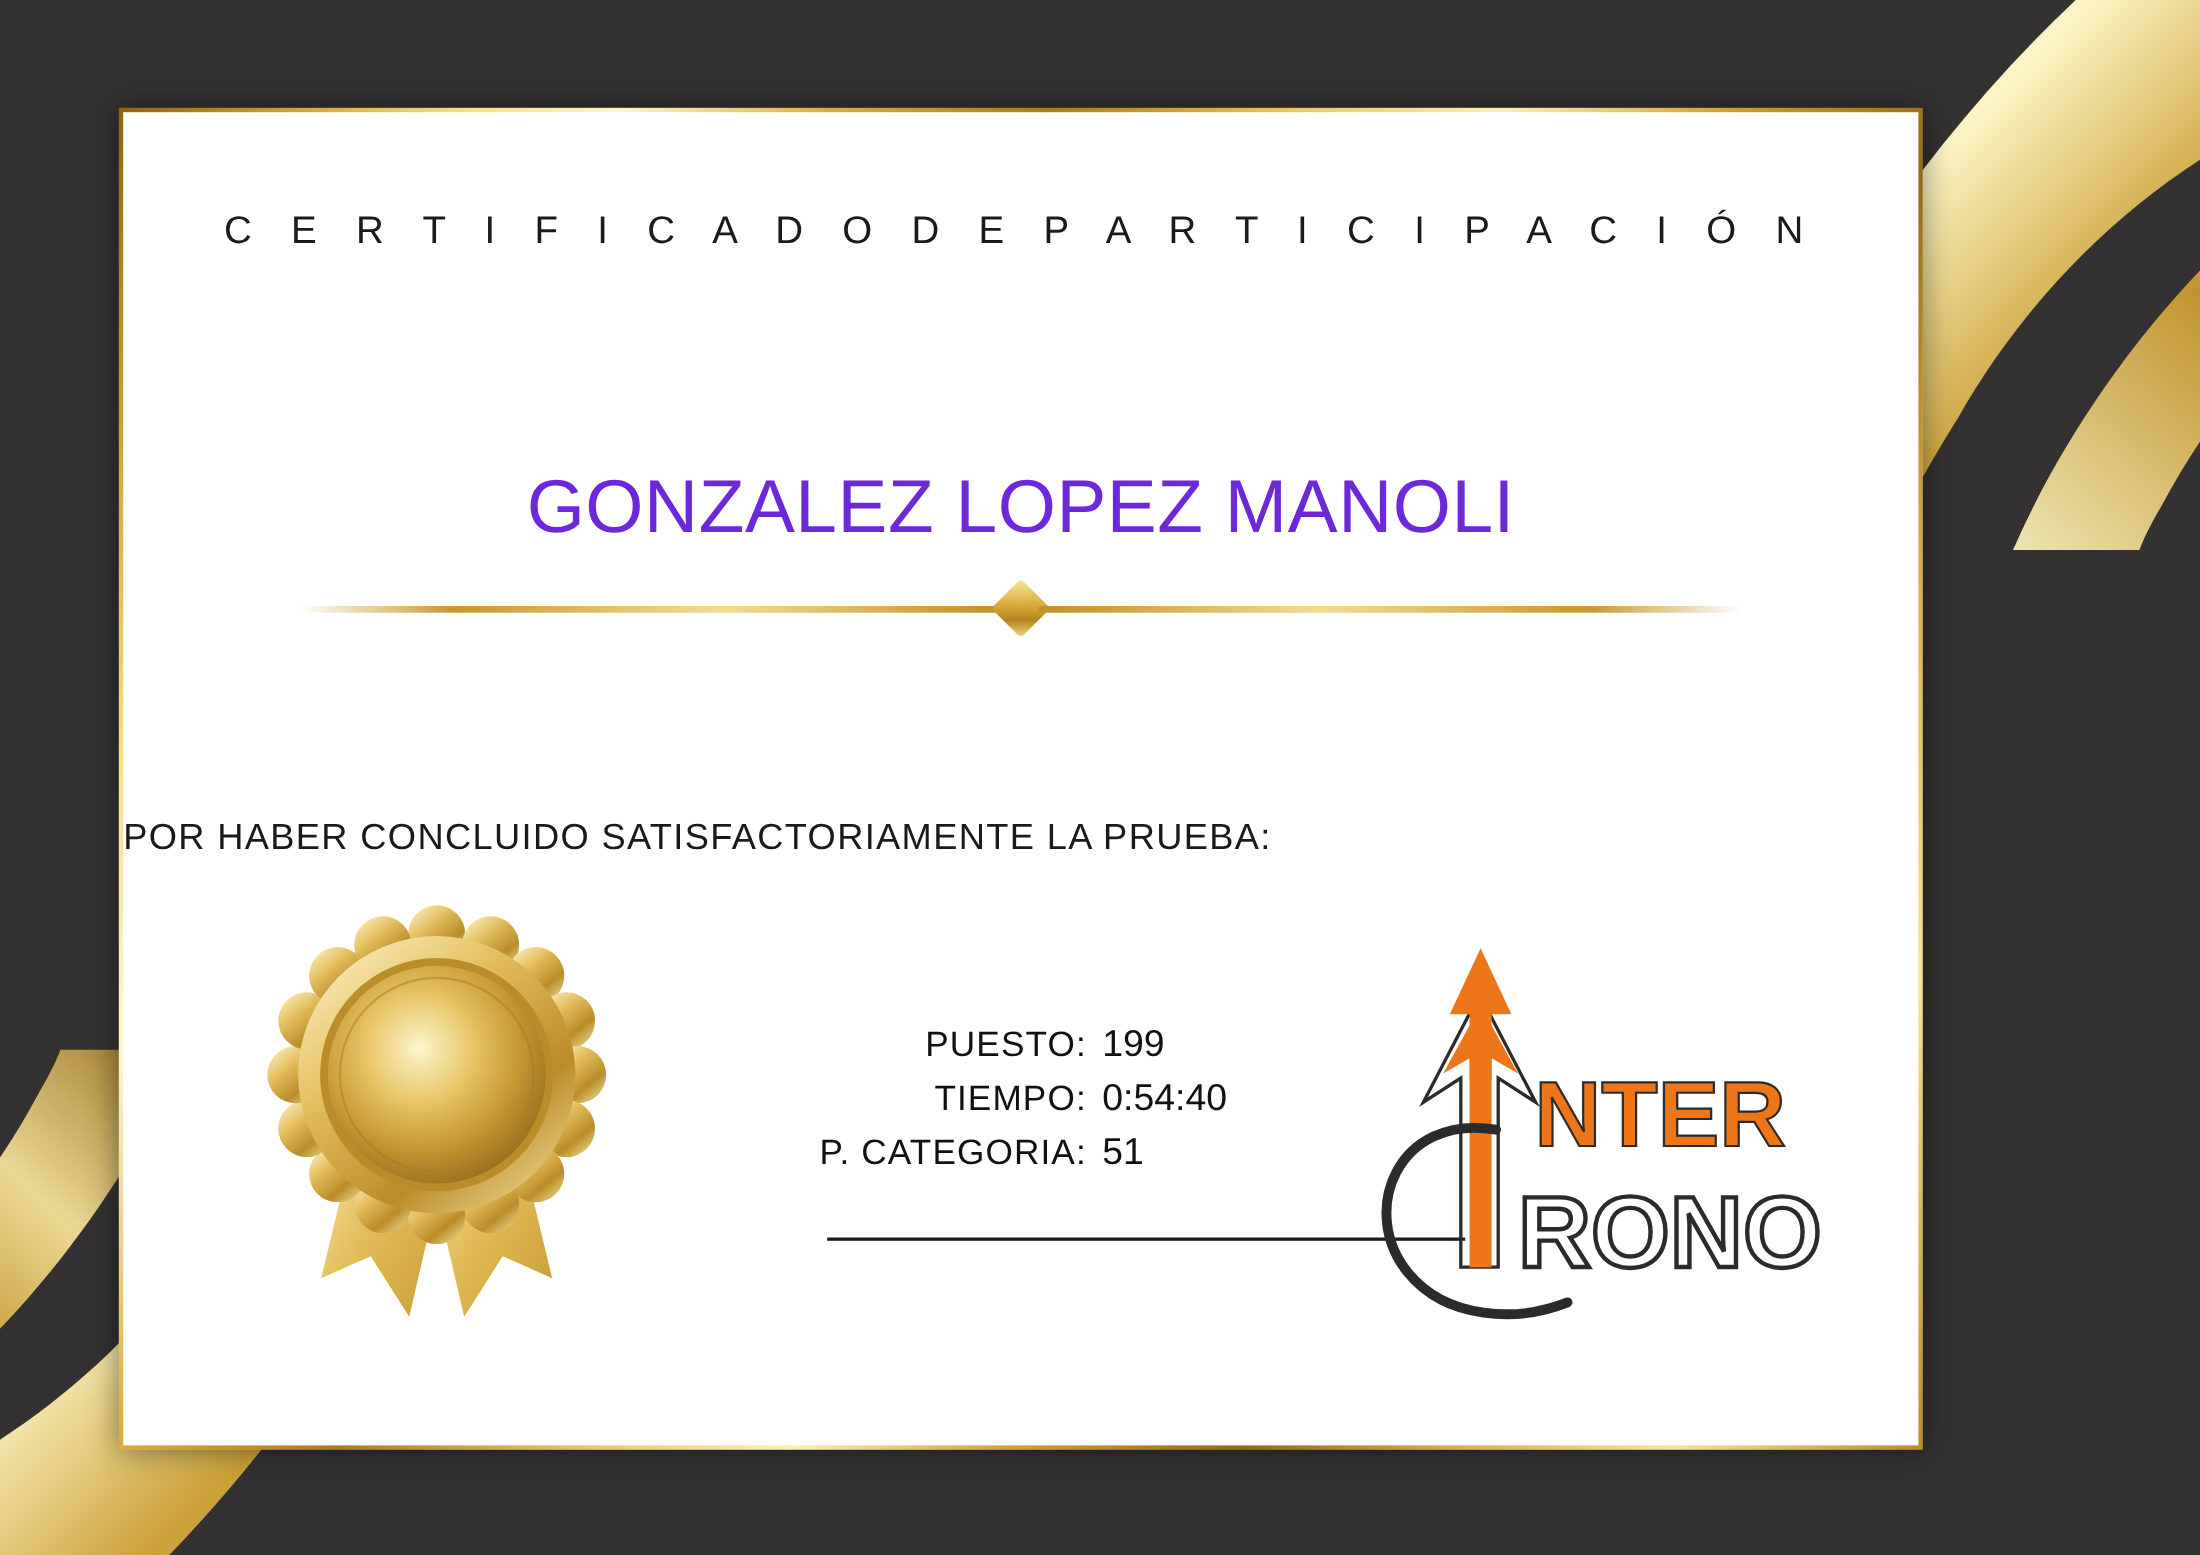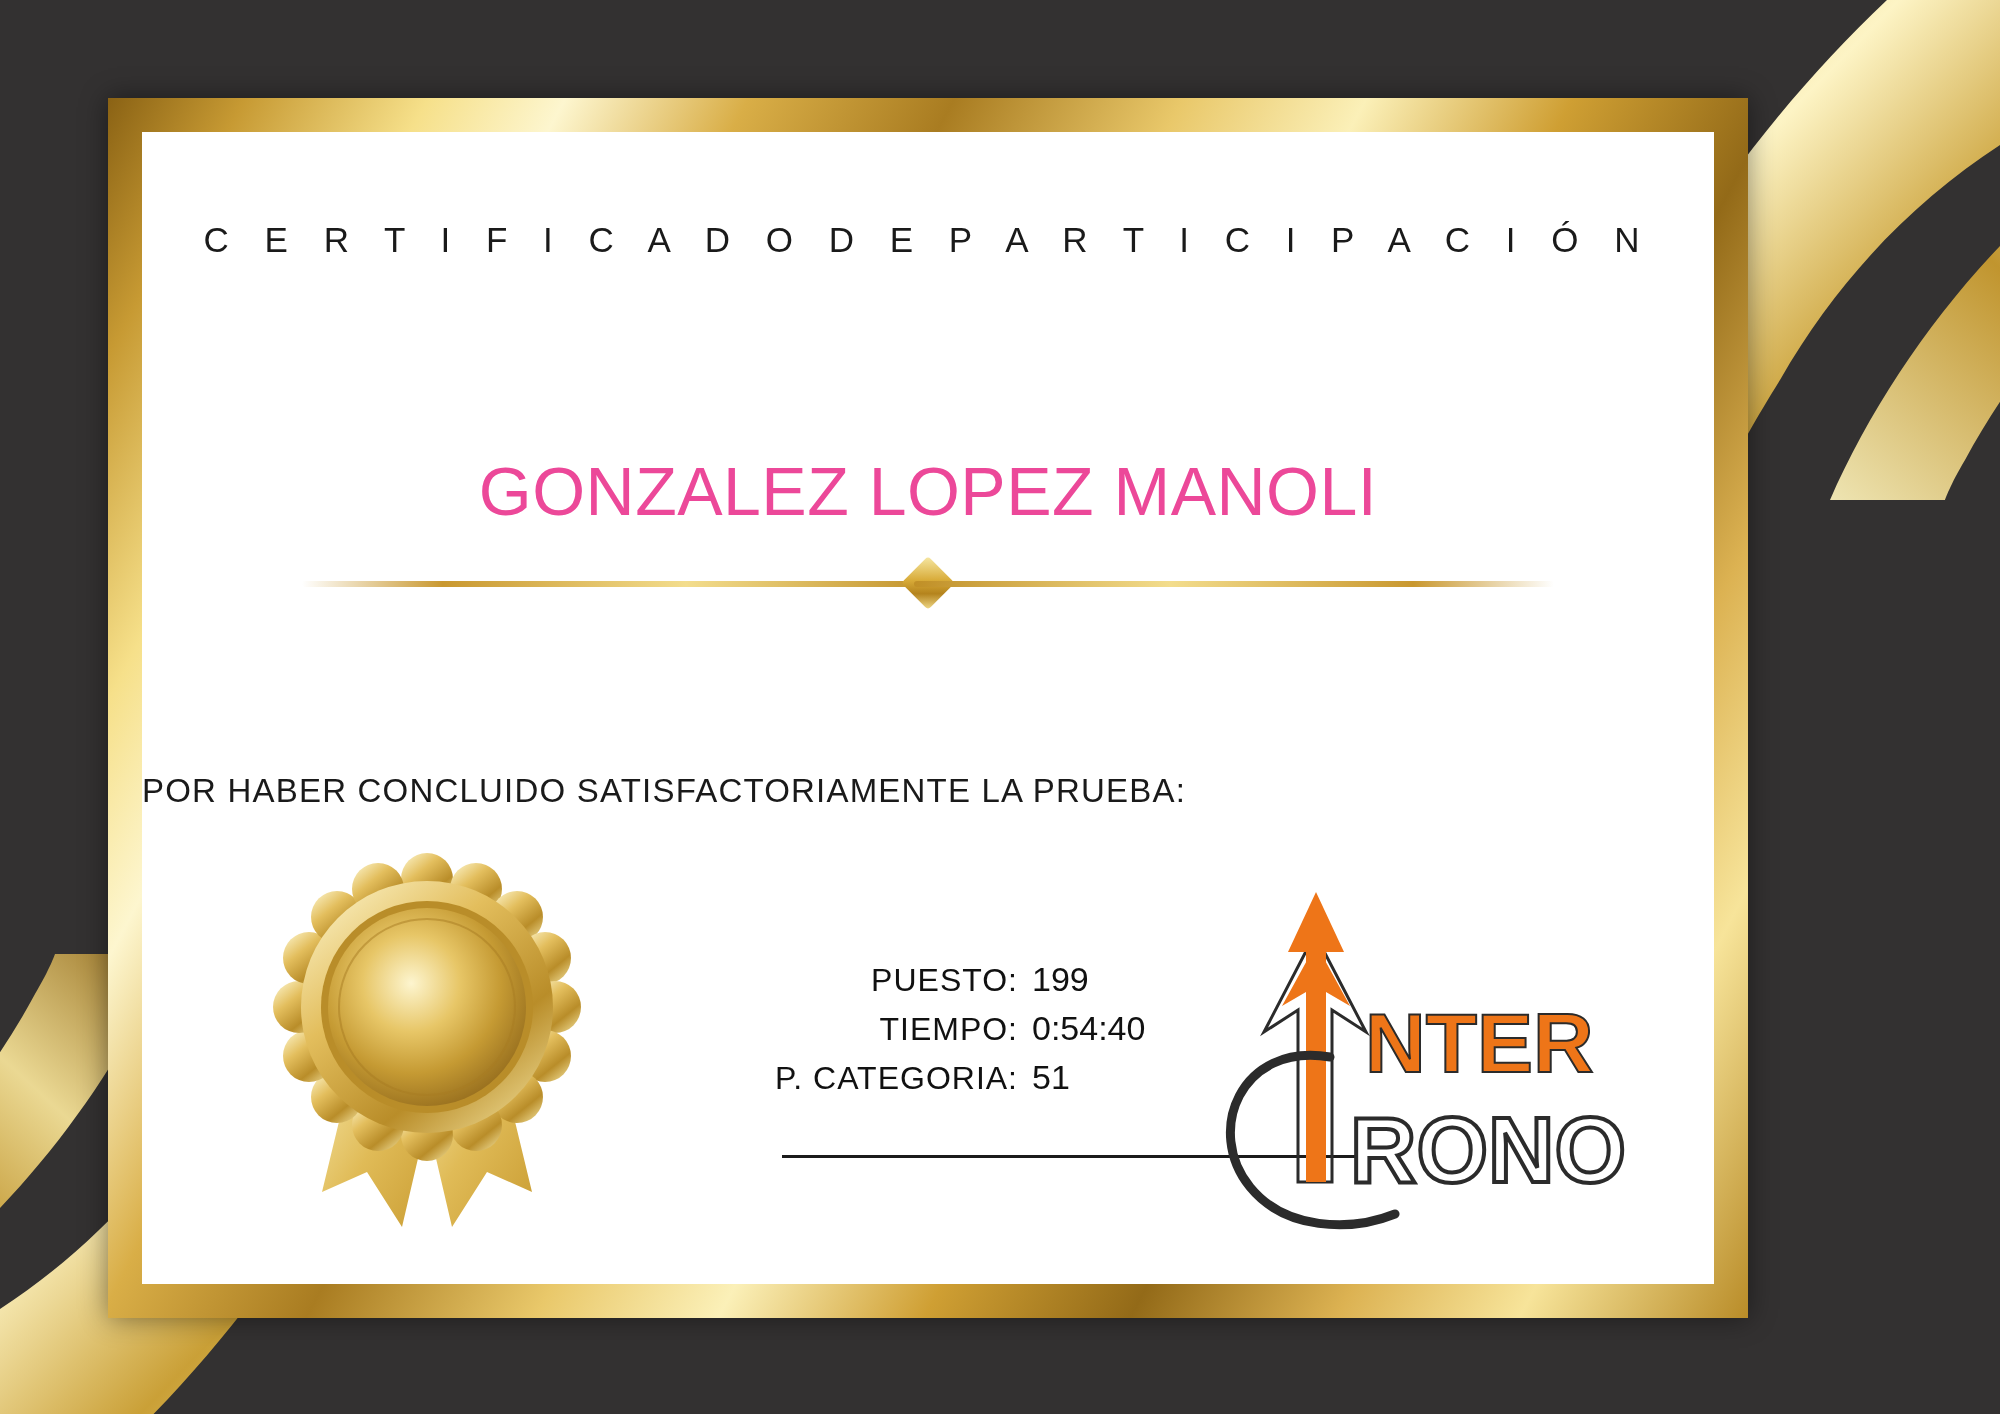--- a/index.html
+++ b/index.html
@@ -41,21 +41,21 @@
     height: 760px;
   }
 
   
   .gold-frame {
     position: absolute;
     left: 108px;
     top: 98px;
     width: 1640px;
     height: 1220px;
-    padding: 34px;
+    padding: 4px;
     box-sizing: border-box;
     background: linear-gradient(118deg,
        #8a6214 0%, #c79a33 6%, #f6e08a 14%, #fdf6cf 20%,
        #d9ae47 28%, #a97c21 37%, #e9c86a 47%, #fbf0b8 55%,
        #cf9f33 64%, #936a18 73%, #dcb252 82%, #f7e49a 90%,
        #b98c28 100%);
     box-shadow: 0 0 26px rgba(0,0,0,0.45);
   }
   .frame-inner {
     position: relative;
@@ -83,21 +83,21 @@
     font-weight: 400;
   }
 
   .recipient-name {
     position: absolute;
     top: 320px;
     left: 0;
     right: 0;
     text-align: center;
     font-size: 68px;
-    color: #ec4899;
+    color: #6d28d9;
     font-weight: 400;
     letter-spacing: 0.5px;
   }
 
   
   .divider {
     position: absolute;
     top: 432px;
     left: 160px;
     right: 160px;

